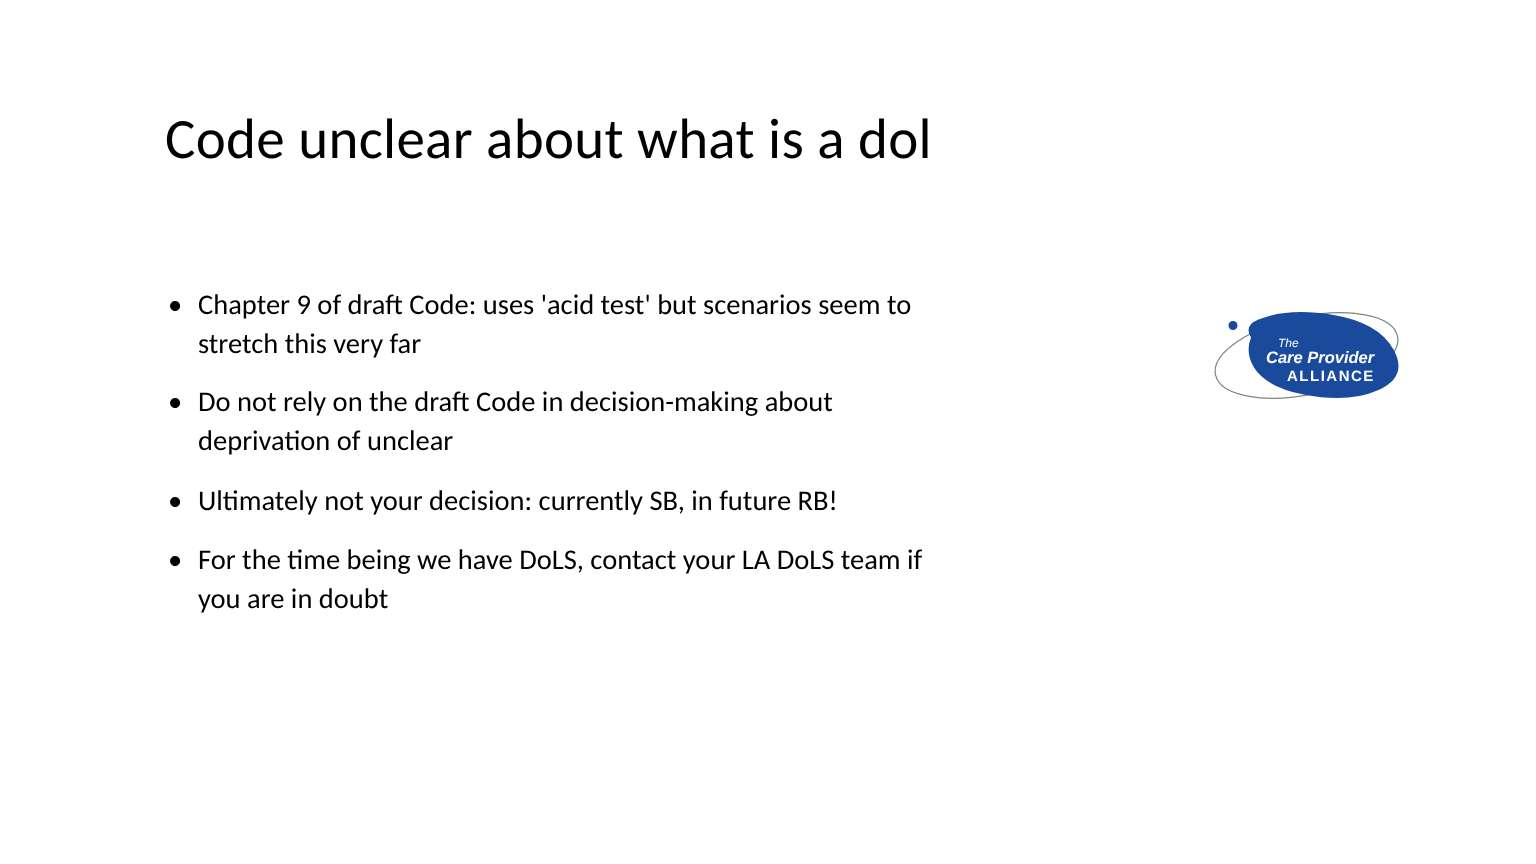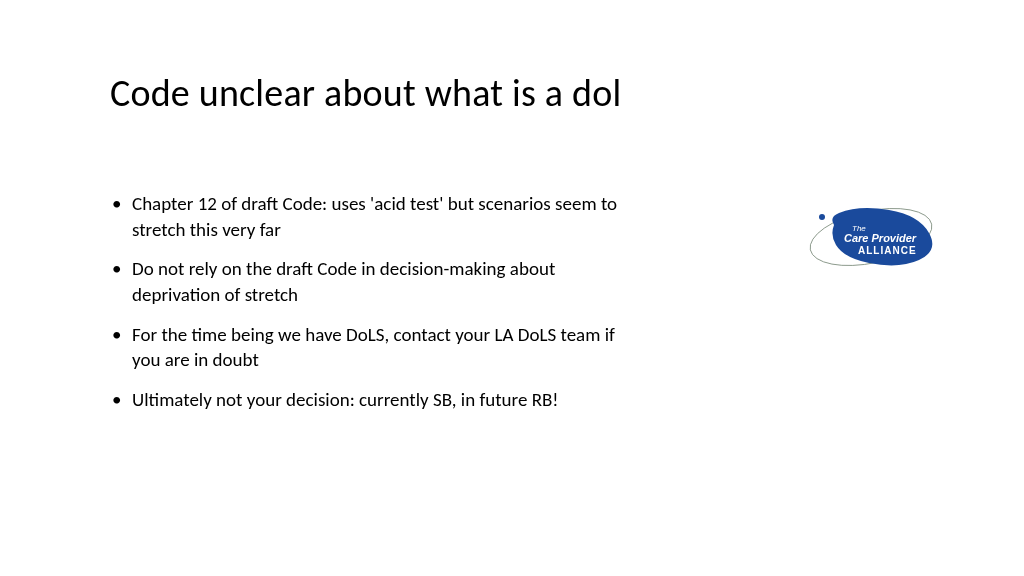--- a/index.html
+++ b/index.html
@@ -67,24 +67,24 @@
   </style>
 </head>
 <body>
 
 <div class="slide">
   <h1 class="title">Code unclear about what is a dol</h1>
 
   <div class="content-row">
     <div class="bullets">
       <ul>
-        <li>Chapter 12 of draft Code: uses 'acid test' but scenarios seem to stretch this very far</li>
-        <li>Do not rely on the draft Code in decision-making about deprivation of stretch</li>
+        <li>Chapter 9 of draft Code: uses 'acid test' but scenarios seem to stretch this very far</li>
+        <li>Do not rely on the draft Code in decision-making about deprivation of unclear</li>
+        <li>Ultimately not your decision: currently SB, in future RB!</li>
         <li>For the time being we have DoLS, contact your LA DoLS team if you are in doubt</li>
-        <li>Ultimately not your decision: currently SB, in future RB!</li>
       </ul>
     </div>
   </div>
 
   <div class="logo-wrap">
     <svg class="logo-svg" viewBox="0 0 135 85">
 
       <ellipse cx="67" cy="42" rx="62" ry="26" fill="none" stroke="#7a8a7a" stroke-width="0.8" transform="rotate(-12 67 42)"></ellipse>
 
       <circle cx="18" cy="22" r="3" fill="#1a4a9c"></circle>

